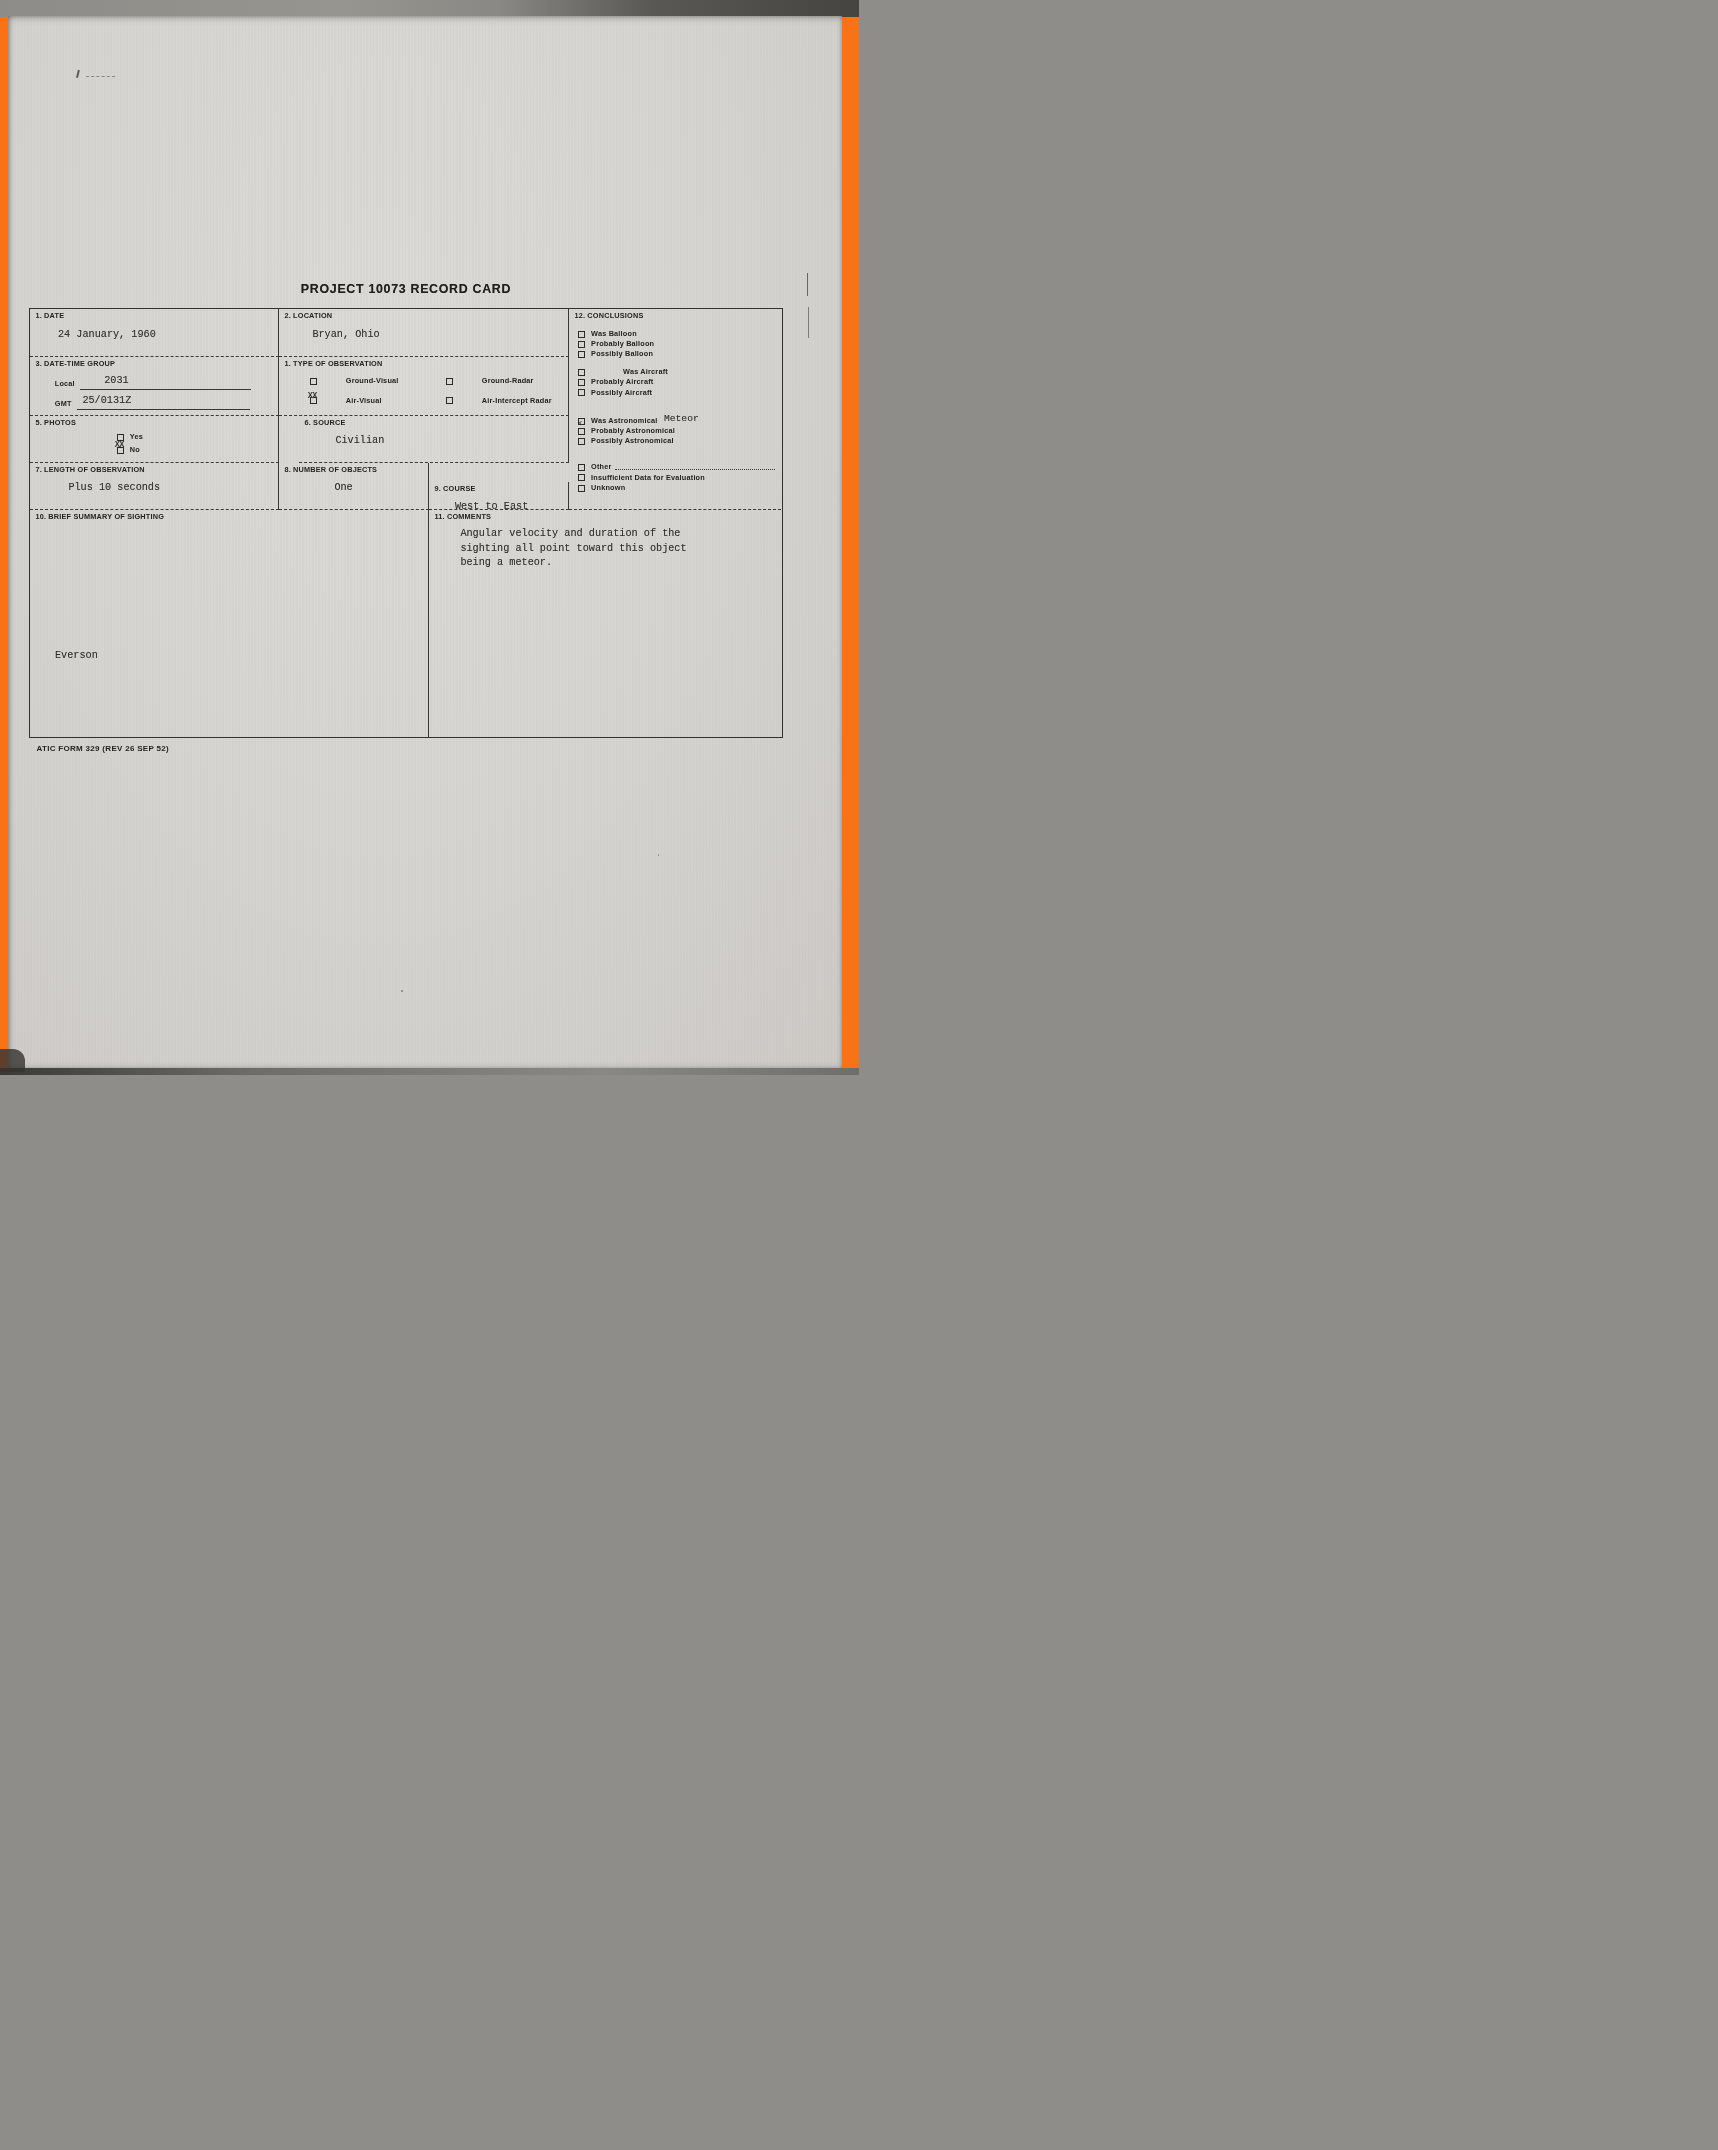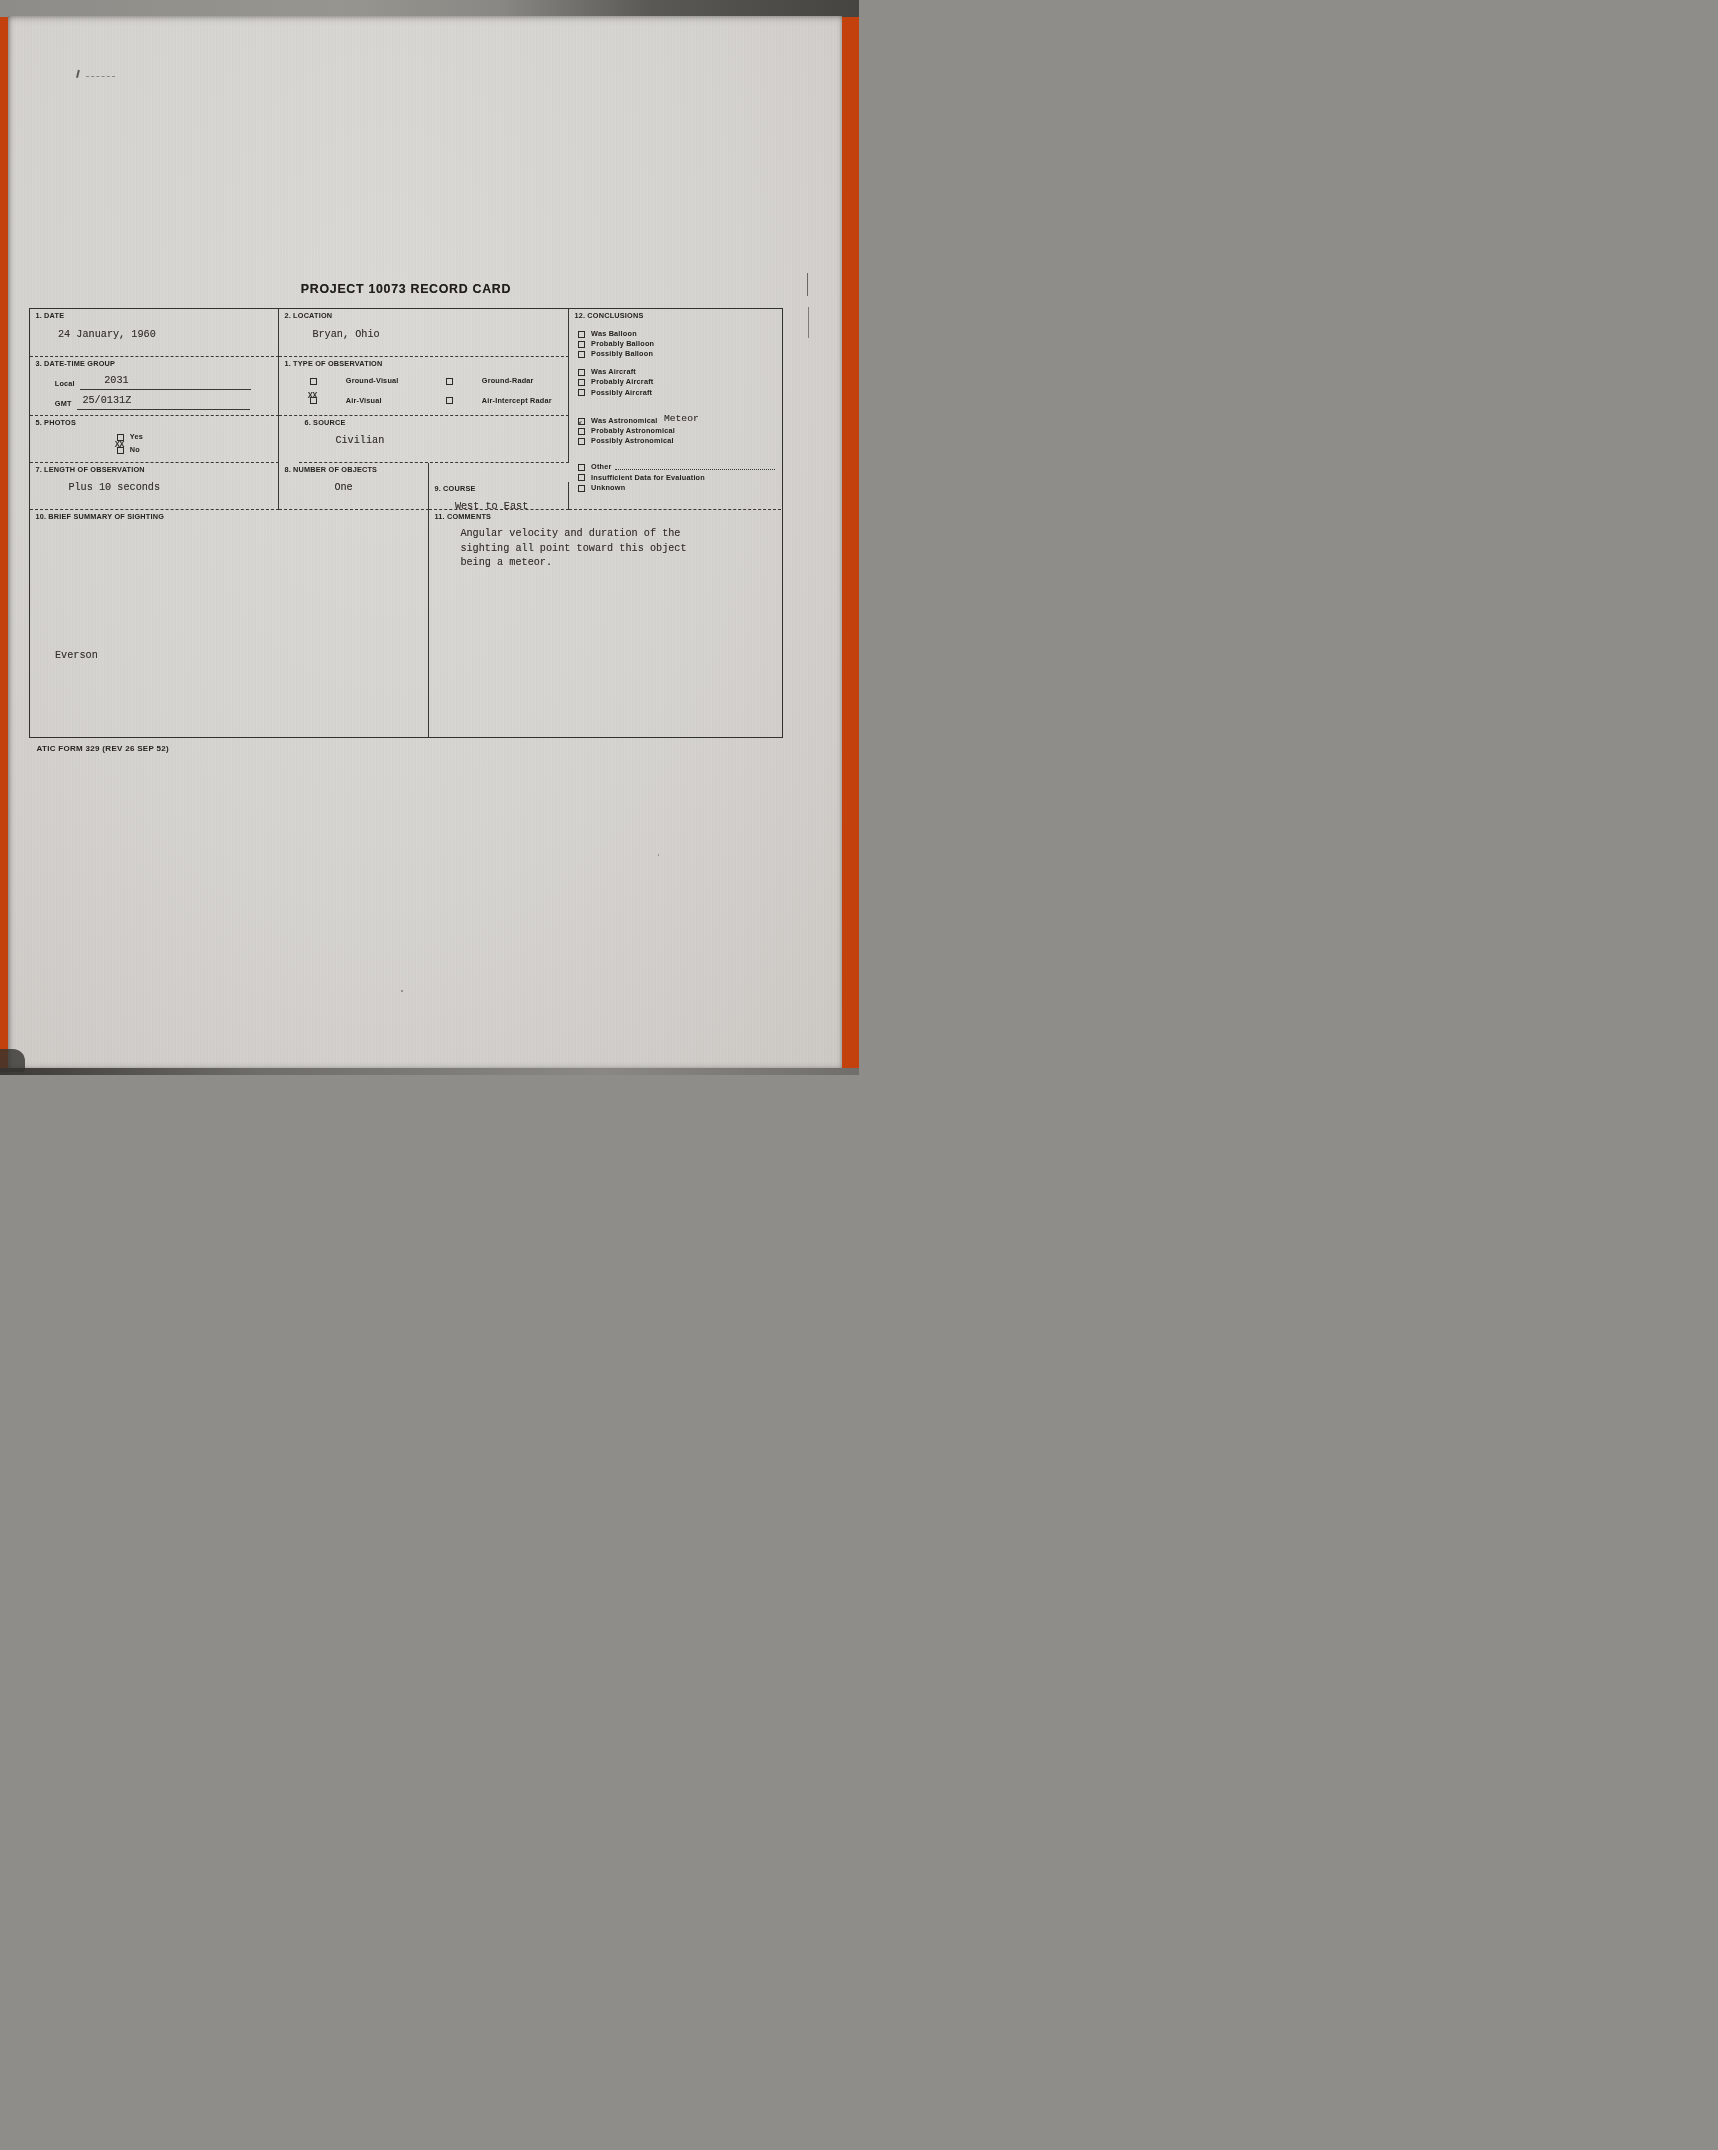--- a/index.html
+++ b/index.html
@@ -1,17 +1,17 @@
 <!DOCTYPE html>
 <html style="font-size:8.6px"><head>
 <meta charset="utf-8">
 <style>
   html,body{margin:0;padding:0;}
   body{font-family:"Liberation Sans",sans-serif;background:#8f8d89;}
-  .page{position:relative;width:859px;height:1075px;overflow:hidden;background:#c2410c;}
+  .page{position:relative;width:859px;height:1075px;overflow:hidden;background:#f97316;}
 
   
   .bed-top{position:absolute;left:0;top:0;right:0;height:17px;z-index:0;
     background:linear-gradient(90deg,#8e8c88 0%,#97958f 40%,#8a8884 58%,#5a5854 76%,#454440 100%);}
   .bed-bottom{position:absolute;left:0;right:0;bottom:0;height:7.5px;z-index:2;
     background:linear-gradient(90deg,#3a3936,#6f6d69 30%,#8a8884 70%,#706e6a 100%);}
   .bed-blob{position:absolute;left:0;bottom:3.2px;width:25px;height:22.6px;background:#34332f;
     border-radius:0 12px 3.2px 0;opacity:.8;z-index:2;}
 
   
@@ -87,21 +87,21 @@
 
   .photo-opts{margin-top:4.3px;padding-left:82px;}
   .photo-opt{display:flex;align-items:center;height:10.2px;}
   .photo-opt + .photo-opt{margin-top:2.7px;}
   .photo-opt .flabel{margin-left:5.4px;}
 
   
   .c-items{margin-top:8px;padding-left:3.2px;}
   .c-item{display:flex;align-items:center;height:10.2px;}
   .c-item .flabel{margin-left:6.5px;white-space:nowrap;}
-  .c-item.g2{margin-top:8px;}
+  .c-item.g2{margin-top:8px;gap:32px;}
   .c-item.g3{margin-top:18px;}
   .c-item.g4{margin-top:16px;}
   .c-note{font:400 9.7px/1 "Liberation Mono","DejaVu Sans Mono",monospace;color:#34312c;
     margin-left:6.5px;transform:translateY(-1.6px);text-shadow:0 0 0.5px rgba(52,49,44,.4);}
   .fill-line{flex:1;border-bottom:1.1px dotted #3a3833;margin:3.2px 1.1px 0 3.2px;}
 
   .sum-text{margin:4.8px 0 0 19.4px;max-width:345px;}
   .com-text{margin:4.8px 0 0 26px;max-width:312px;}
   .signature{position:absolute;left:25px;top:139px;}
 

